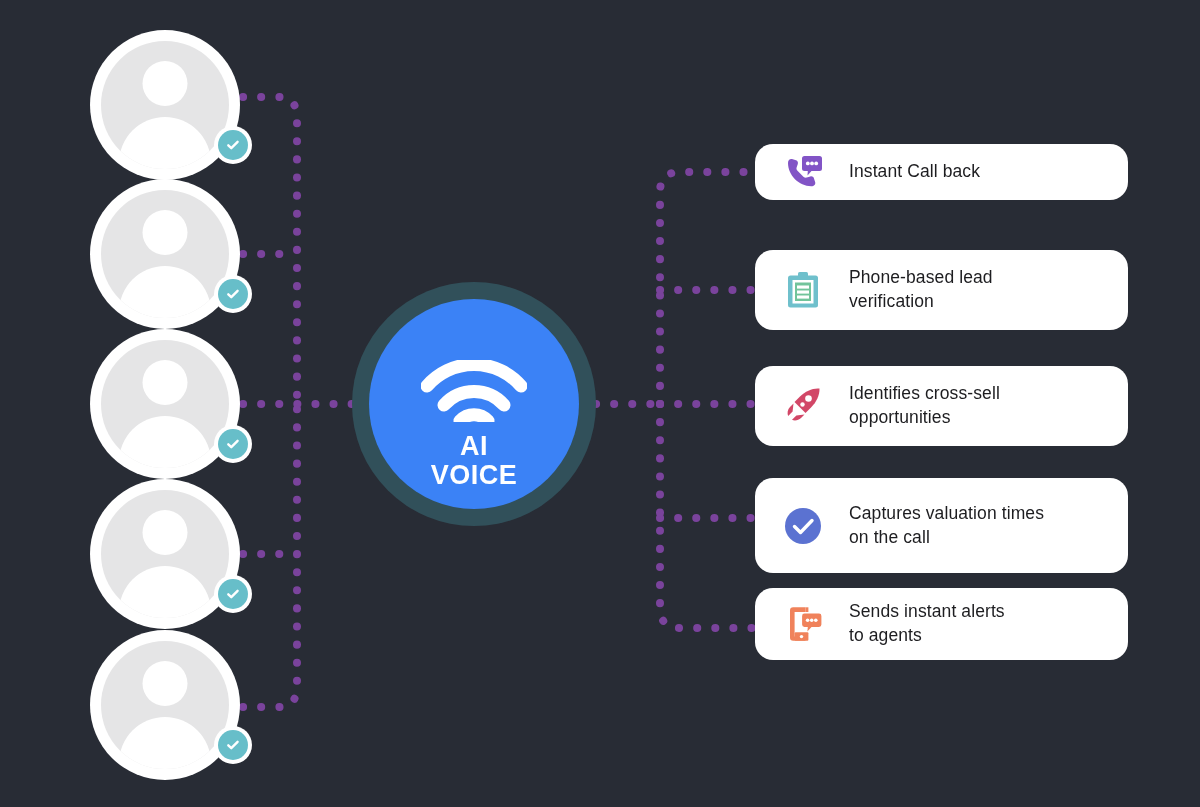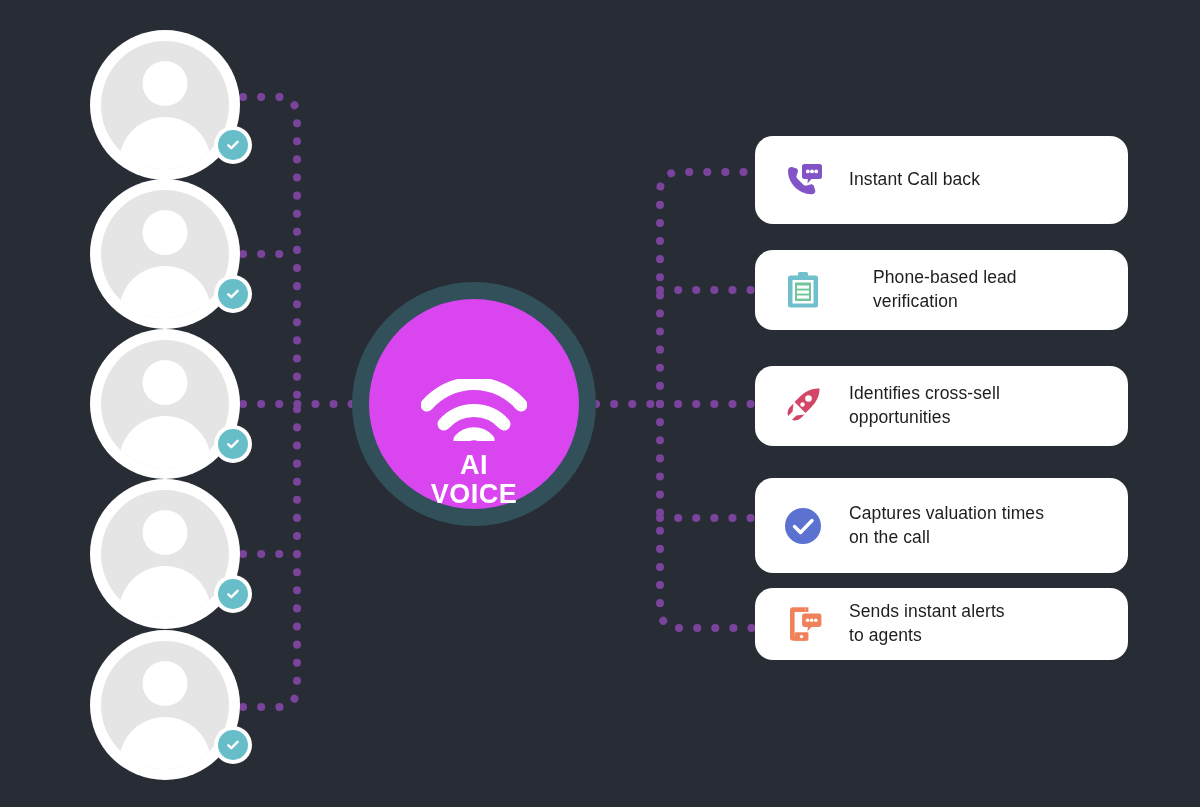--- a/index.html
+++ b/index.html
@@ -99,25 +99,25 @@
     border-radius: 50%;
     background: #31505a;
     display: flex;
     align-items: center;
     justify-content: center;
   }
   #hub-core {
     width: 210px;
     height: 210px;
     border-radius: 50%;
-    background: #d946ef;
+    background: #3b82f6;
     display: flex;
     flex-direction: column;
     align-items: center;
-    justify-content: flex-end;
+    justify-content: center;
     padding-top: 42px;
     box-sizing: border-box;
   }
   #hub-wifi { display: block; }
   #hub-label {
     margin-top: 10px;
     color: #ffffff;
     font-size: 27px;
     font-weight: bold;
     line-height: 1.08;
@@ -258,34 +258,34 @@
           <path d="M39 61 A 19 19 0 0 1 67 61" stroke-width="13"></path>
         </g>
       </svg>
       <div id="hub-label">
         <span>AI</span>
         <span class="l2">VOICE</span>
       </div>
     </div>
   </div>
 
-  <div class="card" style="top:136px; height:88px;">
+  <div class="card" style="top:144px; height:56px;">
     <div class="card-icon">
       <svg width="44" height="44" viewBox="0 0 44 44">
         <path d="M7 13 C 7 10 9 8.5 11 9 L 15 10.3 C 16.6 10.8 17.3 12.4 16.8 13.9 L 15.6 17.4 C 15.2 18.6 15.6 19.8 16.5 20.8 L 22.4 26.7 C 23.4 27.6 24.6 28 25.8 27.6 L 29.3 26.4 C 30.8 25.9 32.4 26.6 32.9 28.2 L 34.2 32.2 C 34.7 34.2 33.2 36.2 30.2 36.2 C 18 36.2 7 25.2 7 13 Z" fill="#8254c6"></path>
         <path d="M23.5 6 L 38.5 6 A 2.5 2.5 0 0 1 41 8.5 L 41 18.5 A 2.5 2.5 0 0 1 38.5 21 L 30.5 21 L 26.5 25.5 L 26.8 21 L 23.5 21 A 2.5 2.5 0 0 1 21 18.5 L 21 8.5 A 2.5 2.5 0 0 1 23.5 6 Z" fill="#8254c6"></path>
         <circle cx="26.8" cy="13.4" r="1.9" fill="#ffffff"></circle>
         <circle cx="31.0" cy="13.4" r="1.9" fill="#ffffff"></circle>
         <circle cx="35.2" cy="13.4" r="1.9" fill="#ffffff"></circle>
       </svg>
     </div>
     <div class="card-text">Instant Call back</div>
   </div>
 
-  <div class="card" style="top:250px; height:80px;gap:24px;">
+  <div class="card" style="top:250px; height:80px;">
     <div class="card-icon">
       <svg width="44" height="44" viewBox="0 0 44 44">
         <rect x="7" y="7.5" width="30" height="32" rx="2.5" fill="#6fc0cc"></rect>
         <rect x="11.5" y="12" width="21" height="23.5" fill="#ffffff"></rect>
         <rect x="14" y="14.5" width="16" height="18.5" fill="#72c49b"></rect>
         <rect x="17" y="4" width="10" height="6" rx="1.6" fill="#6fc0cc"></rect>
         <rect x="16" y="17.5" width="12" height="3.1" fill="#ffffff"></rect>
         <rect x="16" y="22.5" width="12" height="3.1" fill="#ffffff"></rect>
         <rect x="16" y="27.5" width="12" height="3.1" fill="#ffffff"></rect>
       </svg>

